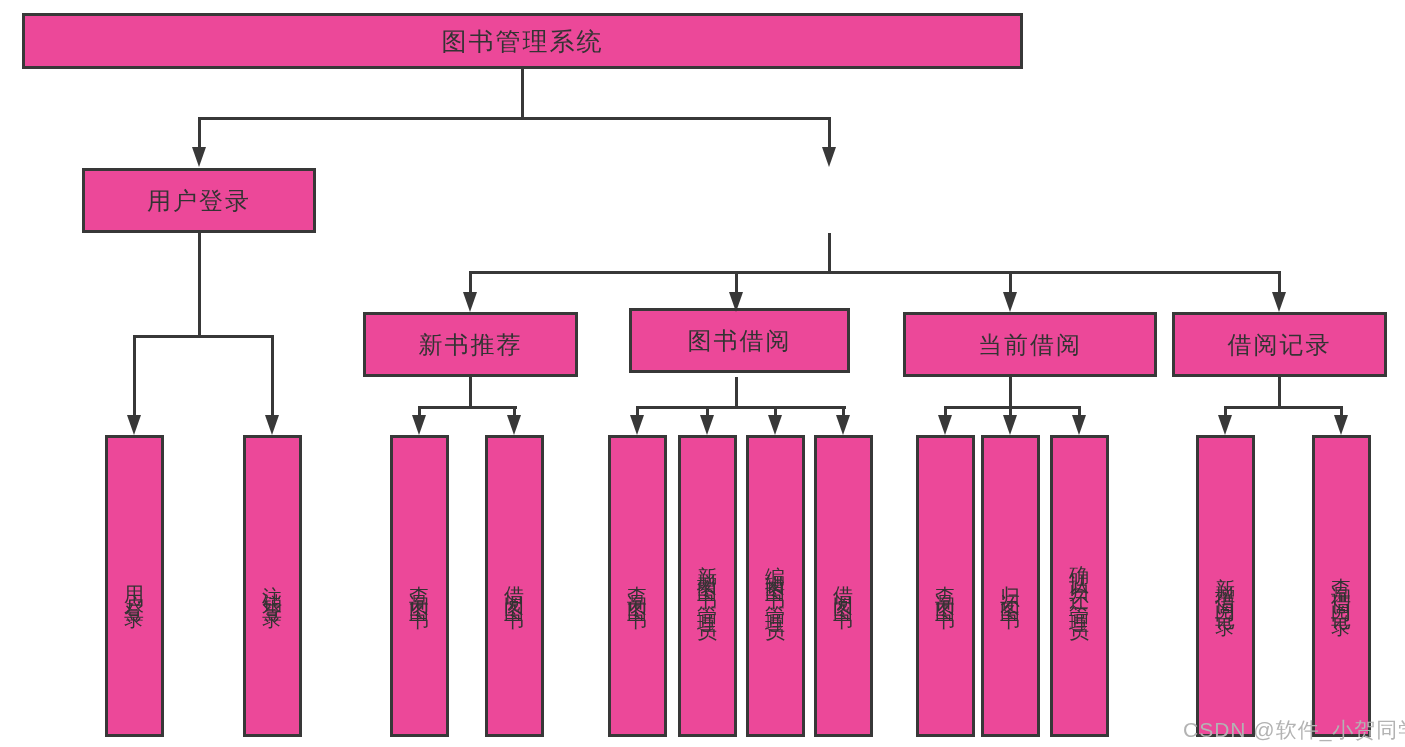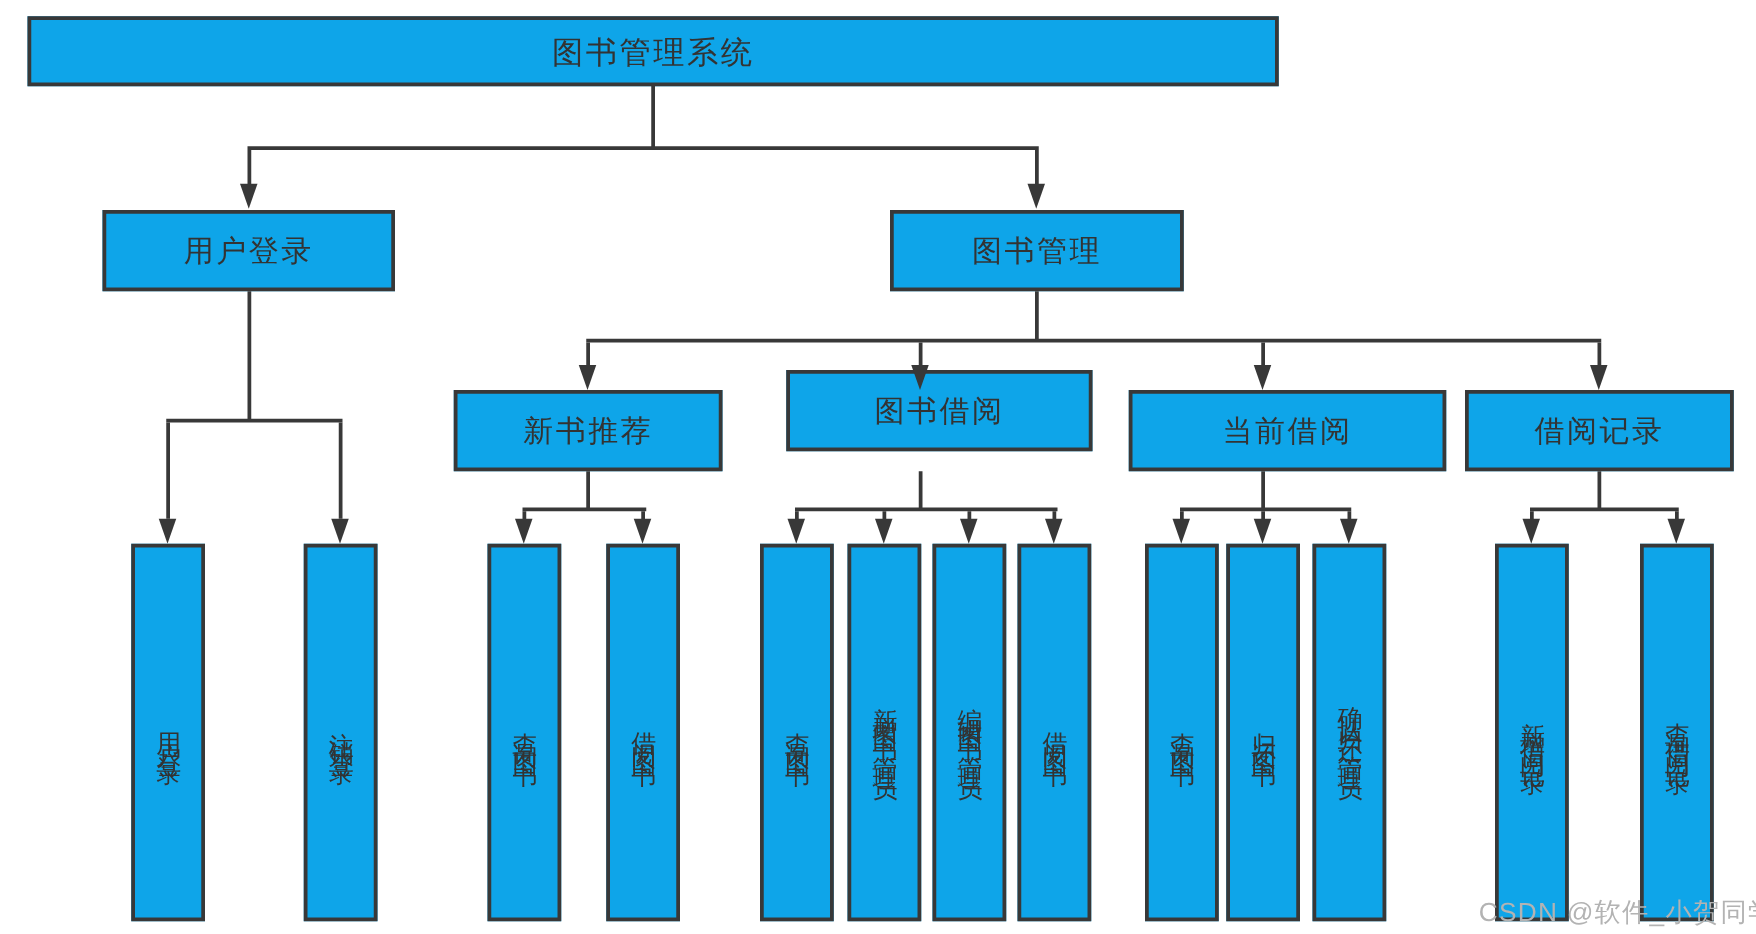--- a/index.html
+++ b/index.html
@@ -2,21 +2,21 @@
 <html><head>
 <meta charset="utf-8">
 <style>
   html,body { margin:0; padding:0; background:#fff; }
   .canvas {
     position:relative; width:1405px; height:747px; background:#fff;
     font-family:"Liberation Sans","DejaVu Sans",sans-serif; color:#333;
     overflow:hidden;
   }
   .box {
-    position:absolute; border:3px solid #383838; background:#0ea5e9;
+    position:absolute; border:3px solid #383838; background:#ec4899;
     box-sizing:border-box; display:flex; align-items:center; justify-content:center;
   }
   .hlabel { font-size:24px; letter-spacing:2px; white-space:nowrap; color:#333; }
   .title  { font-size:25px; }
   .leaf   { top:435px; width:59px; height:302px; }
   .vtext  {
     writing-mode:vertical-rl; text-orientation:mixed;
     font-size:20px; letter-spacing:8px; line-height:1.1; color:#333;
   }
   .vl, .hl { position:absolute; background:#383838; }
@@ -37,28 +37,25 @@
 
 <div class="canvas">
 
   <div class="box" style="left:22px;top:13px;width:1001px;height:56px">
     <span class="hlabel title">图书管理系统</span>
   </div>
 
   <div class="box" style="left:82px;top:168px;width:234px;height:65px">
     <span class="hlabel">用户登录</span>
   </div>
-  <div class="box" style="left:712px;top:168px;width:235px;height:65px">
-    <span class="hlabel">图书管理</span>
-  </div>
 
   <div class="box" style="left:363px;top:312px;width:215px;height:65px">
     <span class="hlabel">新书推荐</span>
   </div>
-  <div class="box" style="left:629px;top:296px;width:245px;height:65px">
+  <div class="box" style="left:629px;top:308px;width:221px;height:65px">
     <span class="hlabel">图书借阅</span>
   </div>
   <div class="box" style="left:903px;top:312px;width:254px;height:65px">
     <span class="hlabel">当前借阅</span>
   </div>
   <div class="box" style="left:1172px;top:312px;width:215px;height:65px">
     <span class="hlabel">借阅记录</span>
   </div>
 
   <div class="box leaf" style="left:105px">

